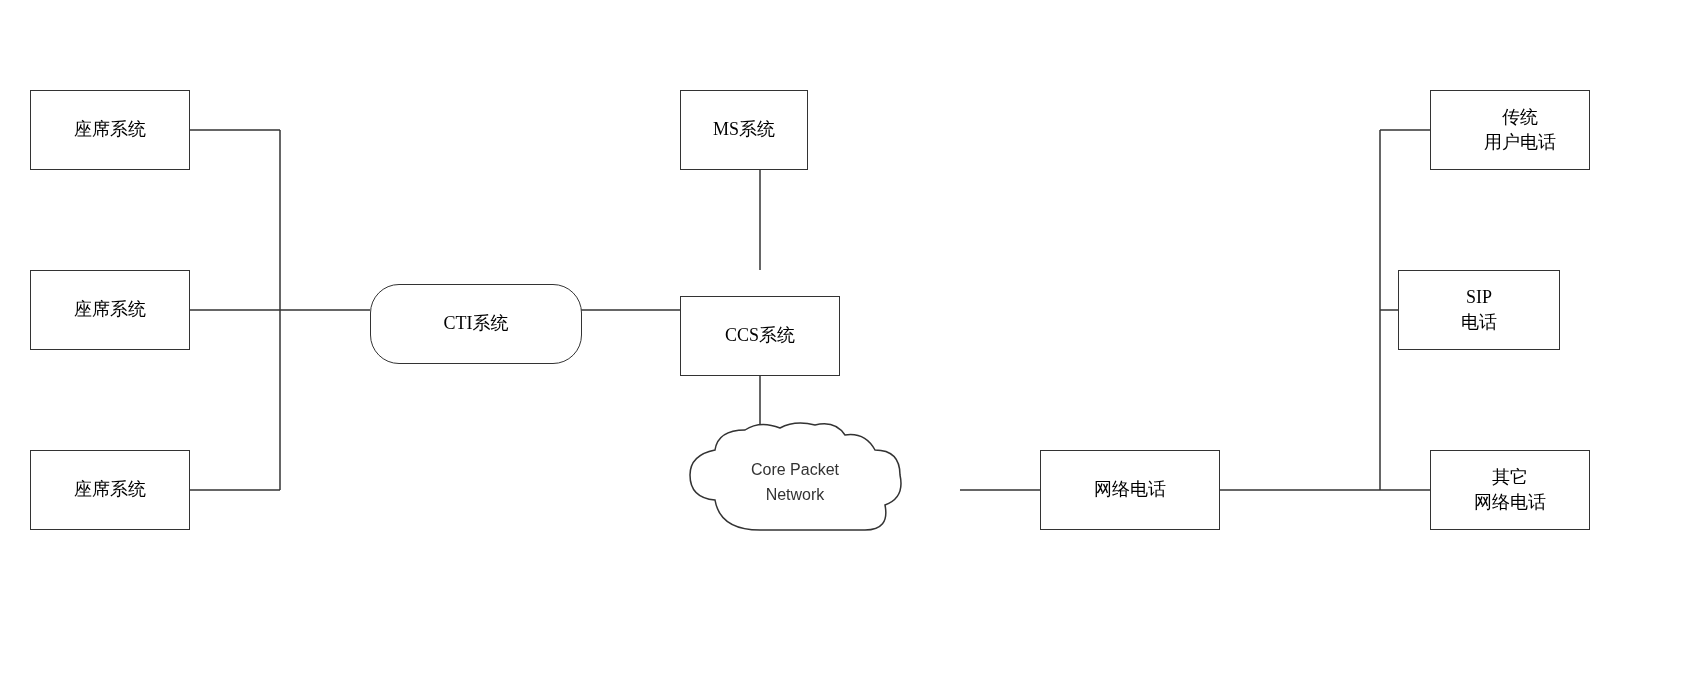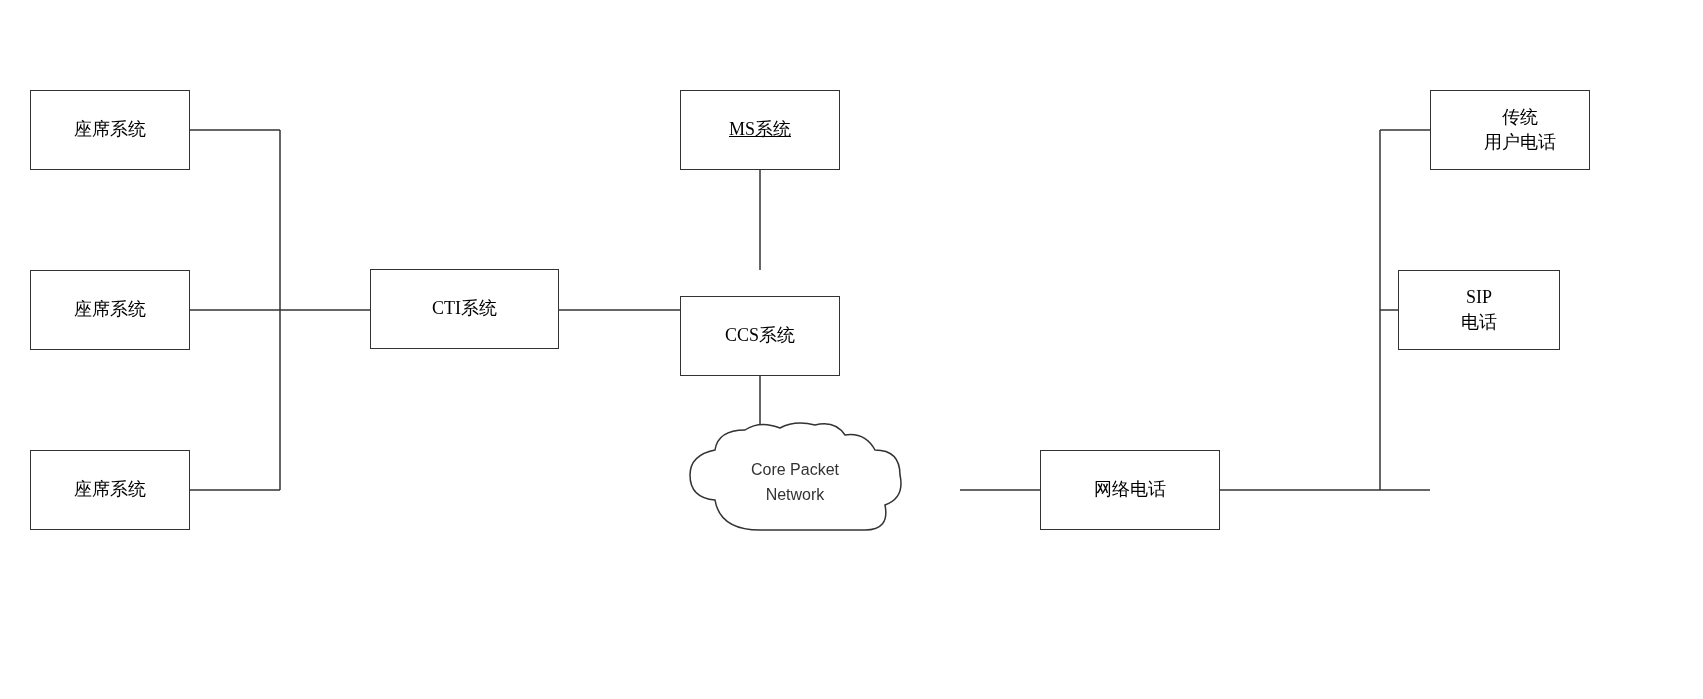--- a/index.html
+++ b/index.html
@@ -68,32 +68,34 @@
 
     <line x1="1380" y1="310" x2="1430" y2="310" stroke="#333" stroke-width="1.5"></line>
 
     <line x1="1380" y1="490" x2="1430" y2="490" stroke="#333" stroke-width="1.5"></line>
   </svg>
 
   <div class="box" style="left:30px; top:90px; width:160px; height:80px;">座席系统</div>
   <div class="box" style="left:30px; top:270px; width:160px; height:80px;">座席系统</div>
   <div class="box" style="left:30px; top:450px; width:160px; height:80px;">座席系统</div>
 
-  <div class="box" style="left:370px; top:269px; width:189px; height:80px;">CTI系统</div>
+  <div class="box" style="left:370px; top:284px; width:212px; height:80px;border-radius:29px;">CTI系统</div>
 
-  <div class="box" style="left:680px; top:90px; width:160px; height:80px;text-decoration:underline;">MS系统</div>
+  <div class="box" style="left:680px; top:90px; width:128px; height:80px;">MS系统</div>
 
   <div class="box" style="left:680px; top:270px; width:160px; height:80px;margin-top:26px;">CCS系统</div>
 
   <div class="box" style="left:1040px; top:450px; width:180px; height:80px;">网络电话</div>
 
   <div class="box" style="left:1430px; top:90px; width:160px; height:80px; white-space:pre-line;padding-left:20px;">传统
 用户电话</div>
   <div class="box" style="left:1398px; top:270px; width:162px; height:80px; white-space:pre-line;">SIP
 电话</div>
+  <div class="box" style="left:1430px; top:450px; width:160px; height:80px; white-space:pre-line;">其它
+网络电话</div>
 
   <svg style="position:absolute; left:680px; top:420px; width:280px; height:140px;">
 
     <path d="
       M 80,110
       Q 40,110 35,80
       Q 10,78 10,55
       Q 10,35 35,30
       Q 38,10 65,10
       Q 80,0 100,8

